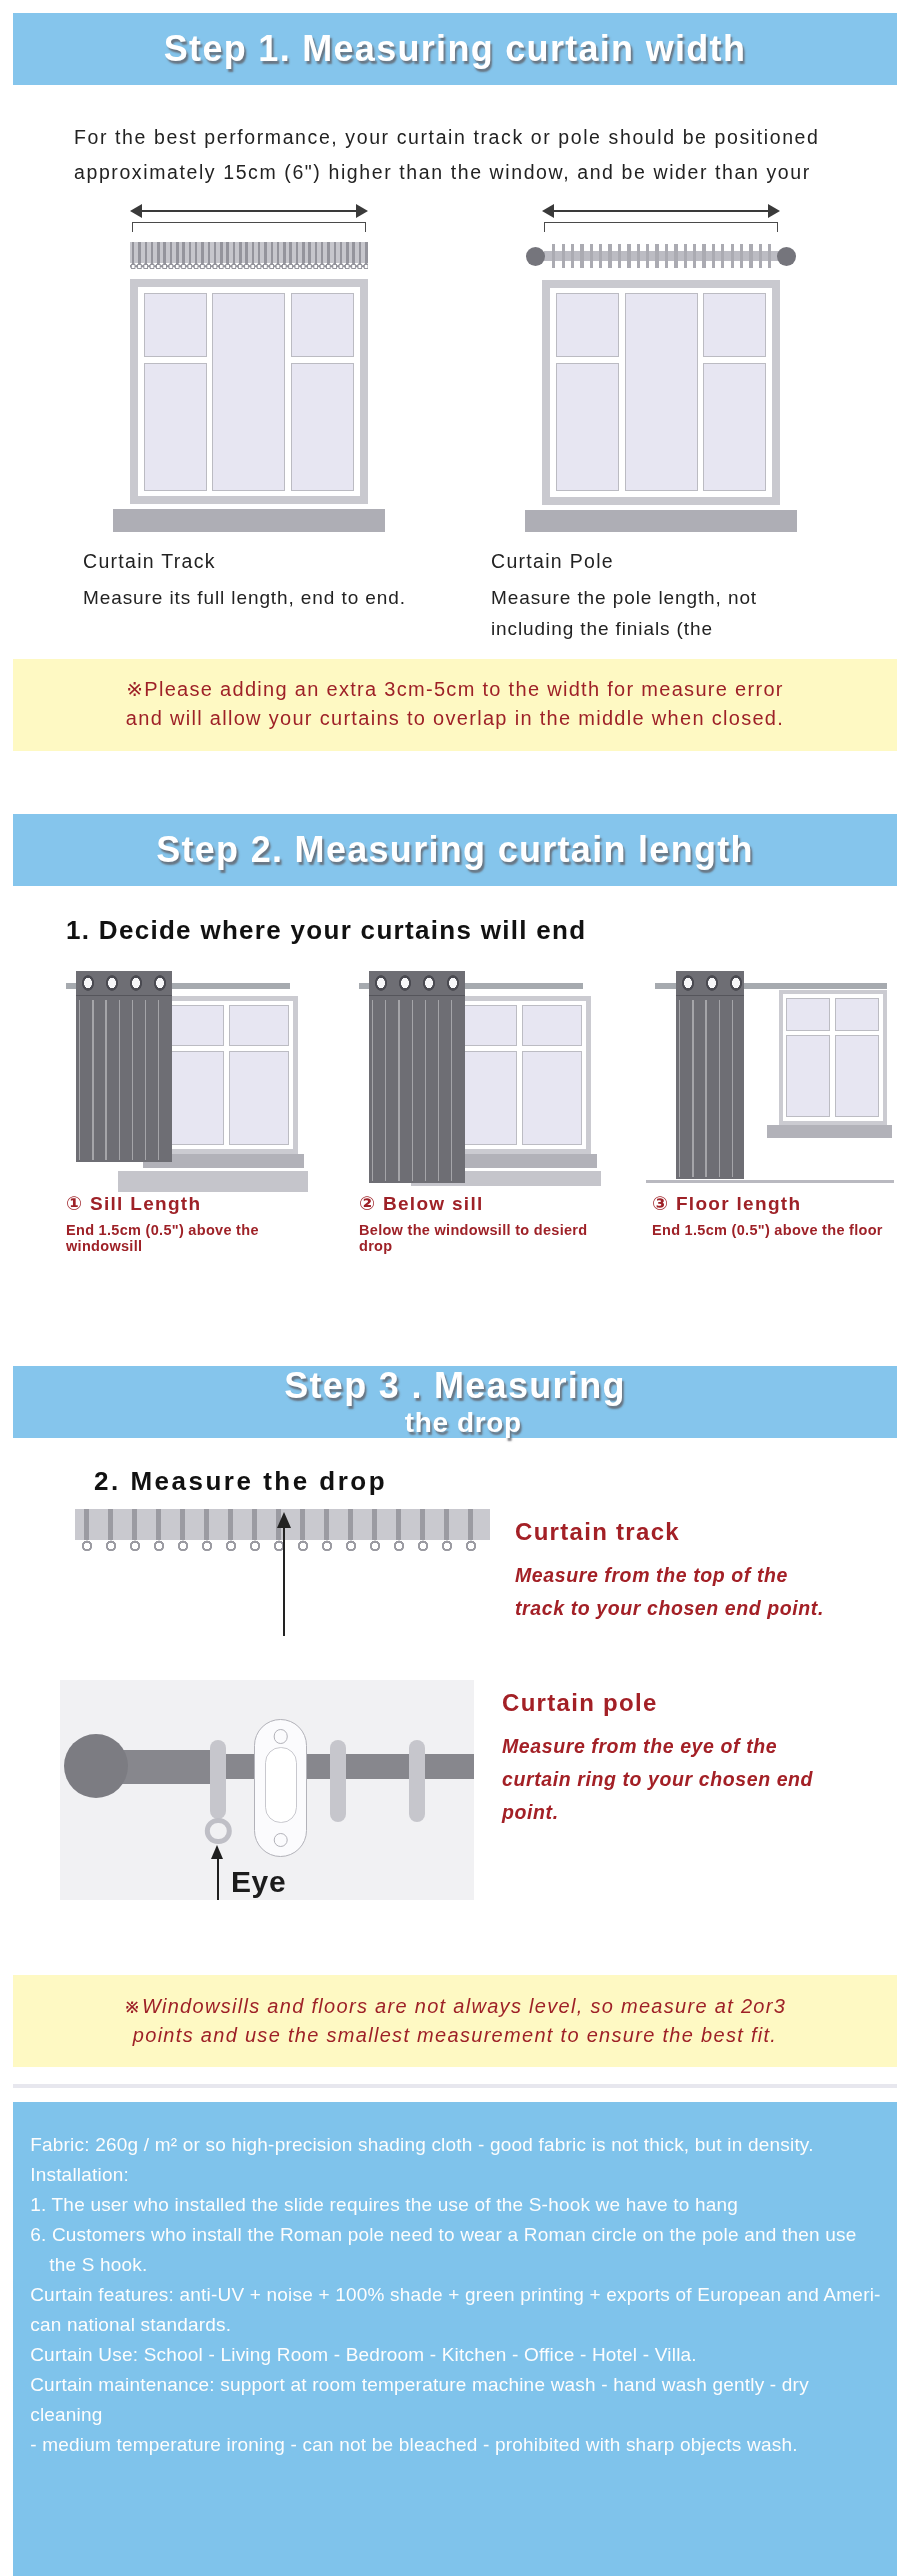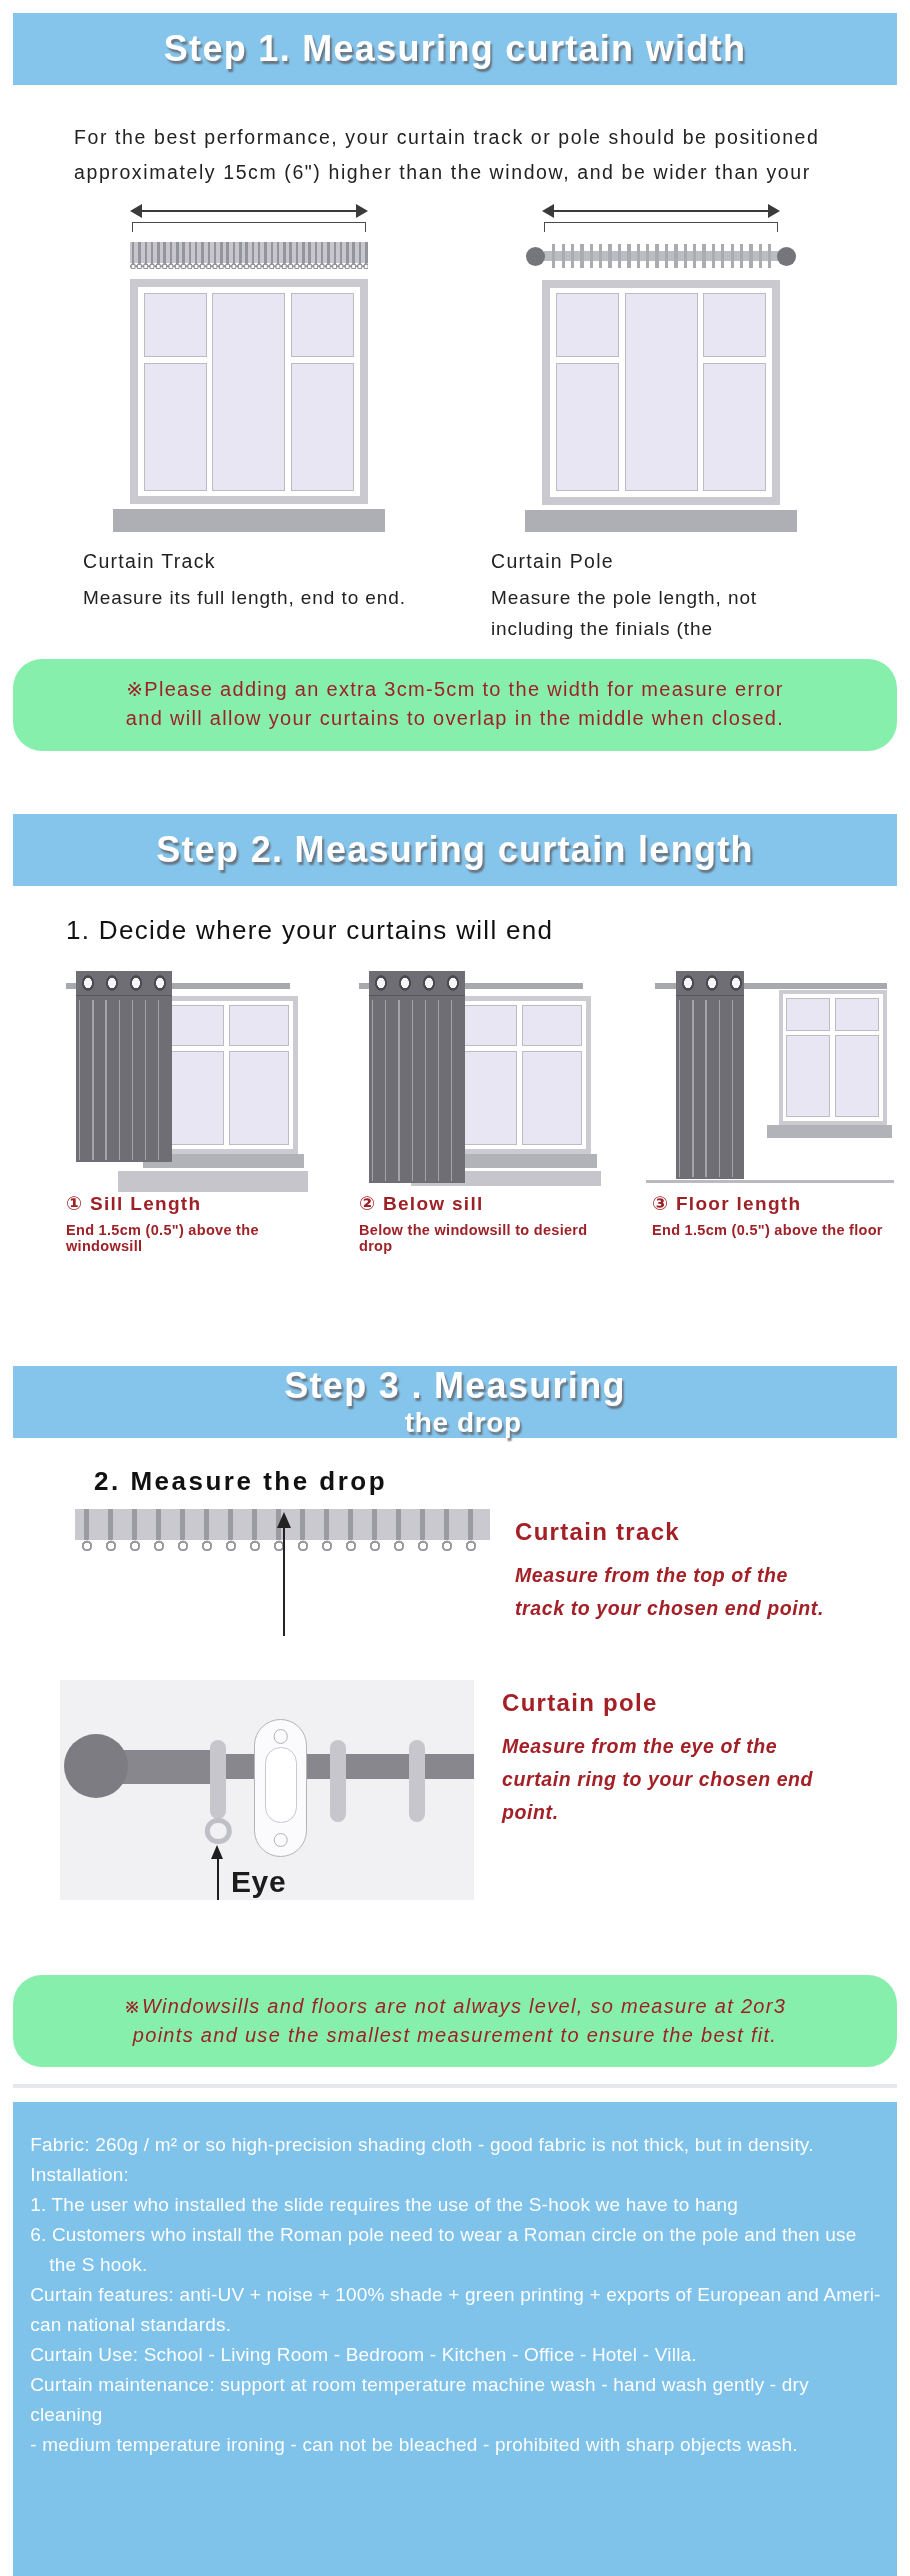--- a/index.html
+++ b/index.html
@@ -30,23 +30,23 @@
   .window .pane{background:#e7e6f2;border:1.3px solid #bbbbc2;}
   .window .pane.small{height:62px;}
   .window .pane.tall{flex:1;}
   .window .pane.mid{flex:1.12;}
   .sill{width:272px;height:22.6px;background:#aeaeb5;margin-top:5px;}
   .labels-row{display:flex;margin:17.6px 0 0 83px;}
   .label-block{width:408px;}
   .lb-title{font-size:19.5px;letter-spacing:1.3px;color:#222;margin-bottom:8.8px;}
   .lb-body{font-size:19px;letter-spacing:0.9px;line-height:31px;color:#222;}
   
-  .note{margin:15px 12.6px 0;background:#86efac;text-align:center;color:#9e2127;font-size:20px;letter-spacing:1.3px;line-height:29px;padding:16.4px 0 17.6px;border-radius:29px;}
-  
-  .decide{margin:29px 0 0 66px;font-size:26px;font-weight:normal;letter-spacing:1.3px;color:#111;}
+  .note{margin:15px 12.6px 0;background:#fef9c3;text-align:center;color:#9e2127;font-size:20px;letter-spacing:1.3px;line-height:29px;padding:16.4px 0 17.6px;}
+  
+  .decide{margin:29px 0 0 66px;font-size:26px;font-weight:bold;letter-spacing:1.3px;color:#111;}
   .cfigs-row{margin:16.4px 0 0 60px;display:flex;gap:45px;}
   .cfig{position:relative;width:248px;height:221px;}
   .cpole{position:absolute;left:6.3px;right:17.6px;top:21.4px;height:5.7px;background:#a6aaaf;z-index:1;}
   .v3 .cpole{left:8.8px;right:7.5px;}
   .cwin{position:absolute;top:34px;right:10px;width:143px;height:158px;box-sizing:border-box;border:5.7px solid #cbcbd1;background:#fff;padding:4.4px;display:flex;gap:4.4px;z-index:0;}
   .cwin .wcol{flex:1;display:flex;flex-direction:column;gap:4.4px;}
   .cwin .pane{background:#e7e6f2;border:1.3px solid #bcbcc3;}
   .cwin .pane.small{height:39px;}
   .cwin .pane.tall{flex:1;}
   .v3 .cwin{top:28px;right:7.5px;width:108px;height:135px;border-width:4.4px;padding:3.8px;}

